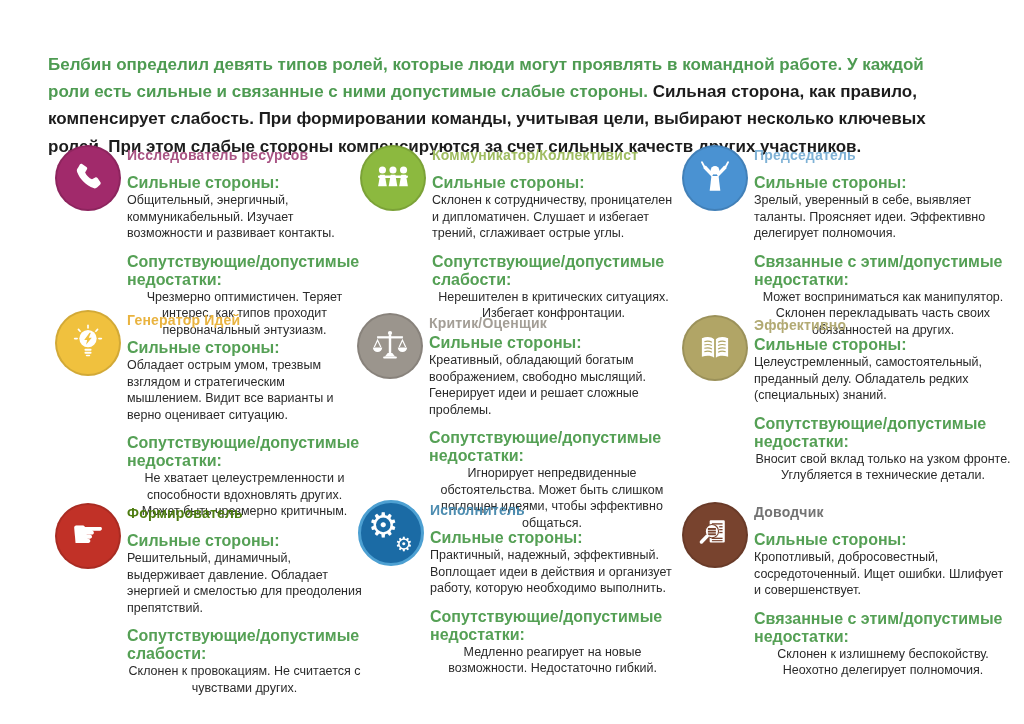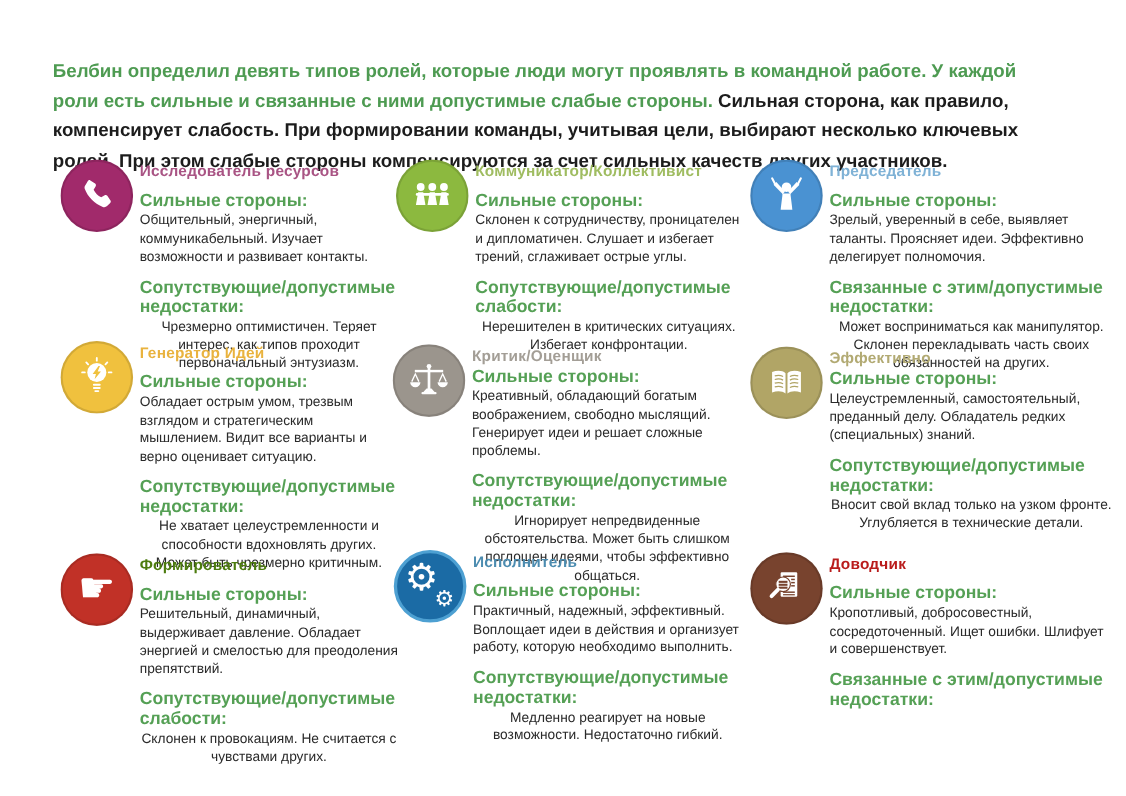--- a/index.html
+++ b/index.html
@@ -213,18 +213,19 @@
       <circle cx="15.2" cy="14.6" r="6" fill="#fff" stroke="#78432e" stroke-width="1"></circle>
       <g fill="#78432e">
         <rect x="11.6" y="11.7" width="7.2" height="1.7"></rect>
         <rect x="11.6" y="14.1" width="7.2" height="1.7"></rect>
         <rect x="11.6" y="16.5" width="7.2" height="1.7"></rect>
       </g>
       <line x1="11" y1="19" x2="5.8" y2="24.2" stroke="#fff" stroke-width="3.2" stroke-linecap="round"></line>
     </svg>
   </div>
   <div class="txt">
-    <h3 class="role-title" style="color: #b91c1c;">Доводчик</h3>
+    <h3 class="role-title" style="color: #737373;">Доводчик</h3>
     <p class="lbl" style="color: rgb(85, 160, 85);">Сильные стороны:</p>
     <p class="body">Кропотливый, добросовестный, сосредоточенный. Ищет ошибки. Шлифует и совершенствует.</p>
     <p class="lbl" style="color: rgb(85, 160, 85);">Связанные с этим/допустимые недостатки:</p>
+    <p class="body">Склонен к излишнему беспокойству. Неохотно делегирует полномочия.</p>
   </div>
 </div>
 
 </body></html>

